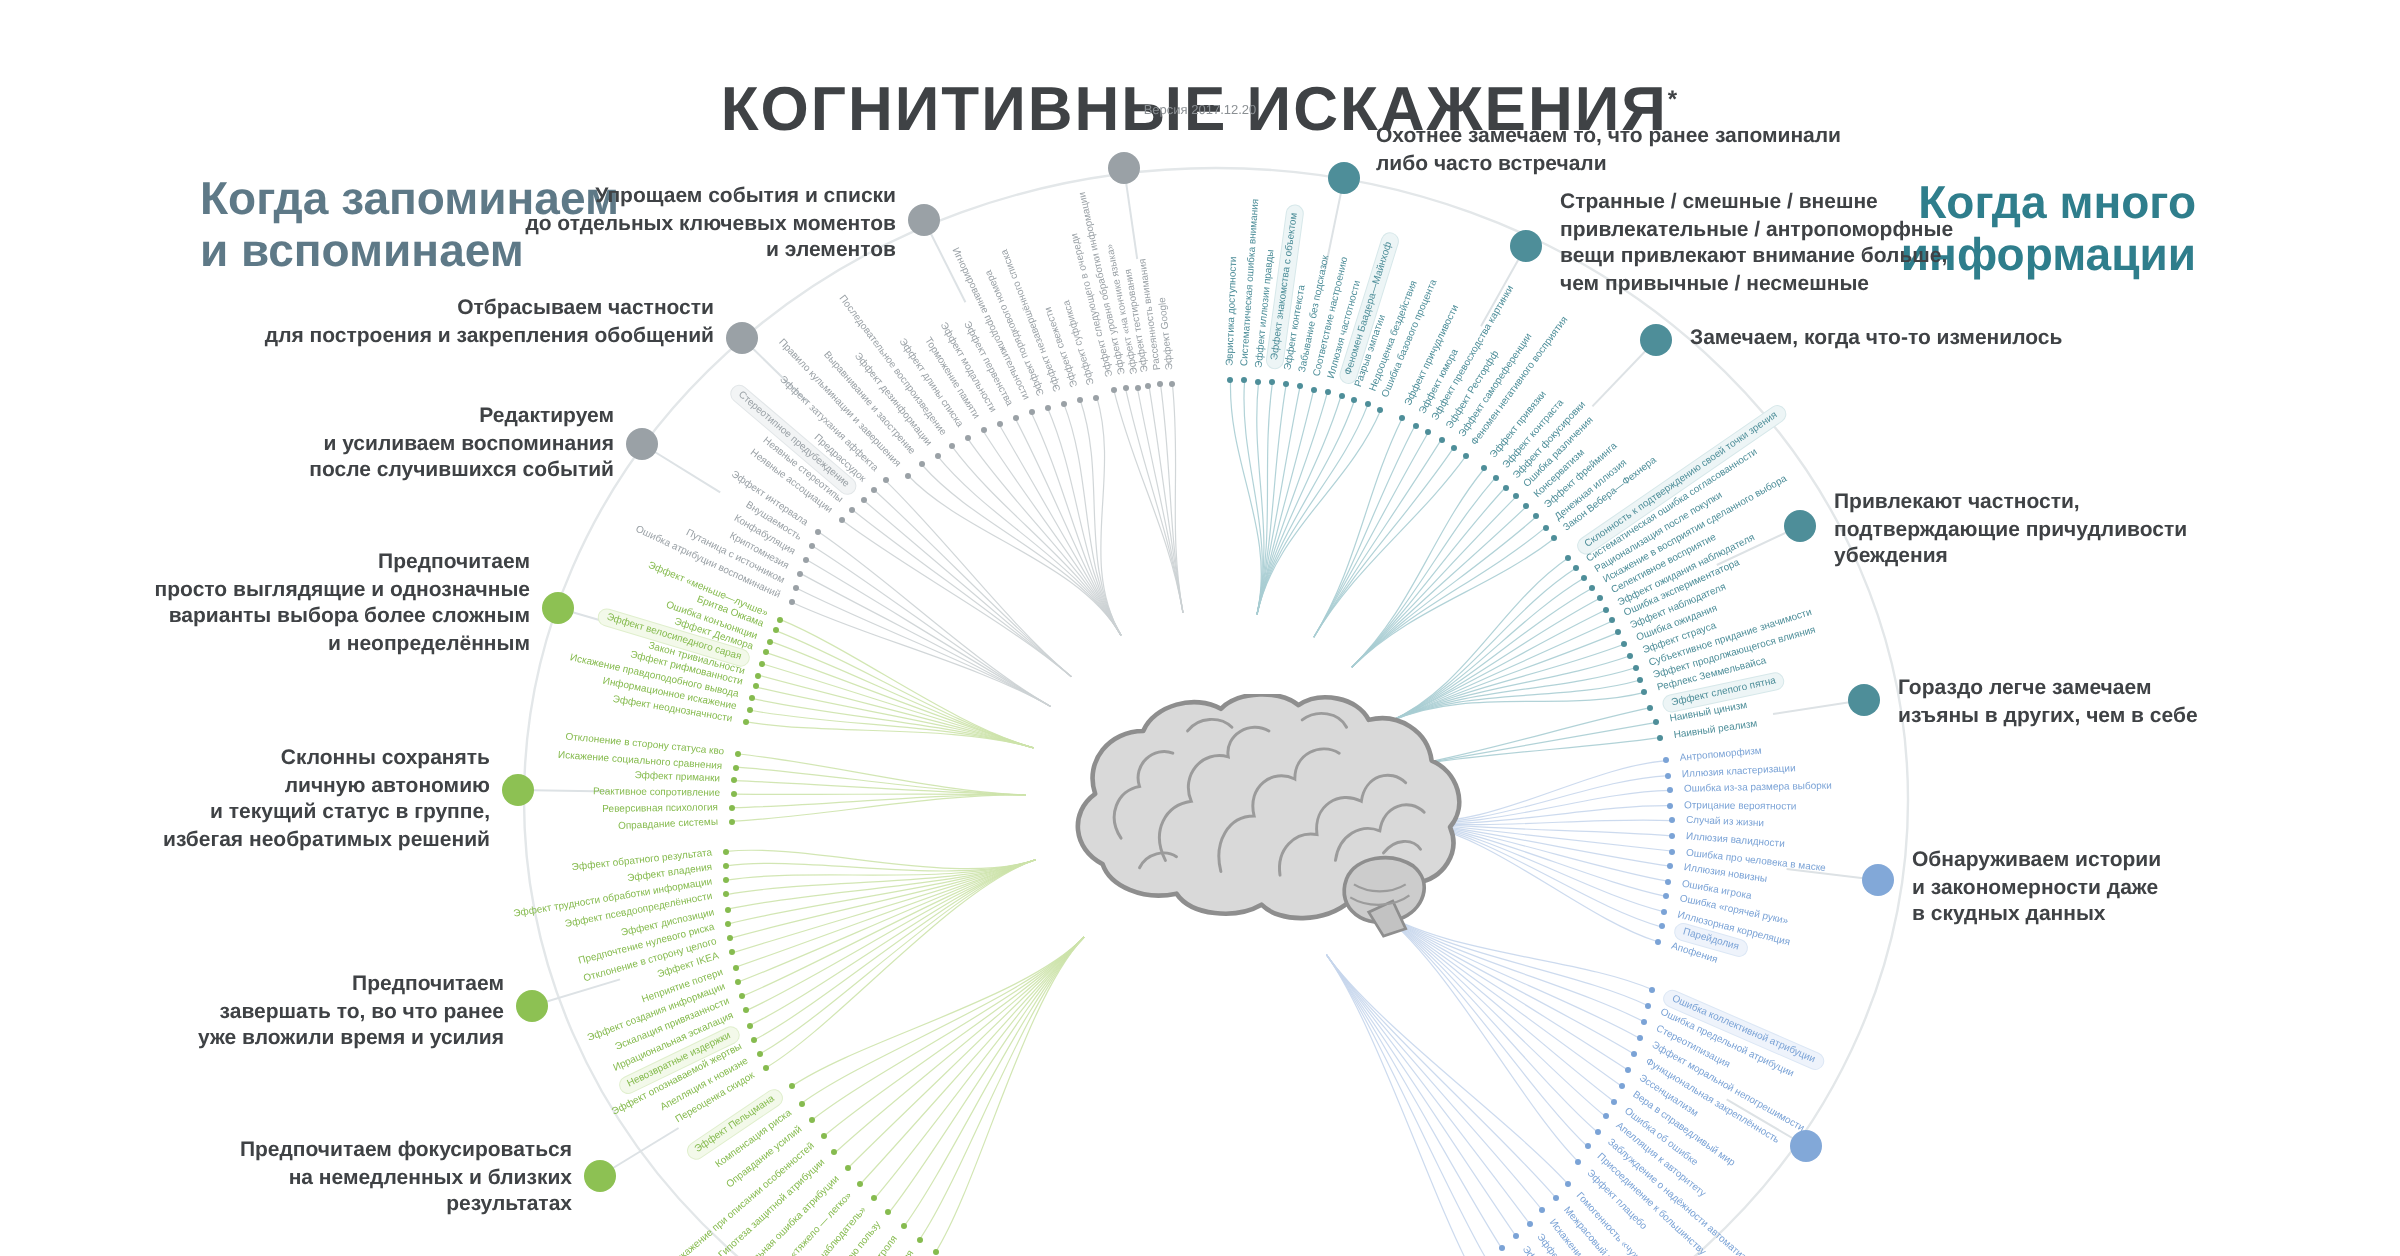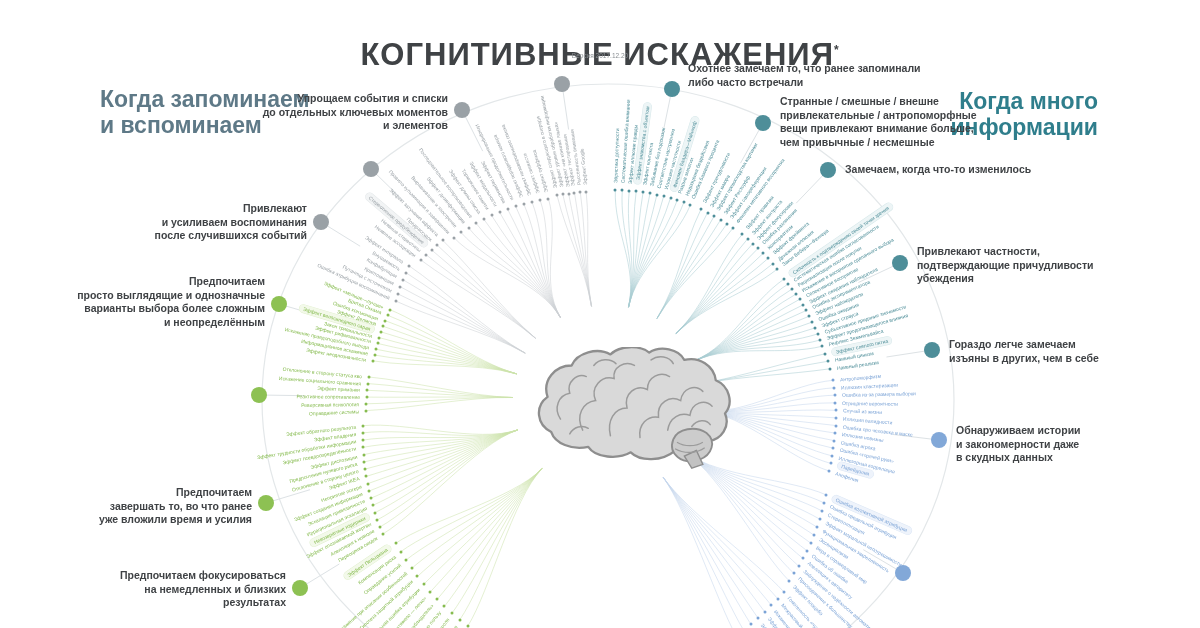--- a/index.html
+++ b/index.html
@@ -244,27 +244,33 @@
     <div class="version">Версия 2017.12.20</div>
 
     <div class="hdr hdr-right">Когда много
 информации</div>
     <div class="hdr hdr-left">Когда запоминаем
 и вспоминаем</div>
 
     <div class="ann r" style="right:752px;top:92px;">Упрощаем события и списки
 до отдельных ключевых моментов
 и элементов</div>
-    <div class="ann r" style="right:893px;top:202px;">Привлекают
+    <div class="ann r" style="right:843px;top:148px;">Отбрасываем частности
+для построения и закрепления обобщений</div>
+    <div class="ann r" style="right:893px;top:202px;">Редактируем
 и усиливаем воспоминания
 после случившихся событий</div>
     <div class="ann r" style="right:935px;top:275px;">Предпочитаем
 просто выглядящие и однозначные
 варианты выбора более сложным
 и неопределённым</div>
+    <div class="ann r" style="right:955px;top:373px;">Склонны сохранять
+личную автономию
+и текущий статус в группе,
+избегая необратимых решений</div>
     <div class="ann r" style="right:948px;top:486px;">Предпочитаем
 завершать то, во что ранее
 уже вложили время и усилия</div>
     <div class="ann r" style="right:914px;top:569px;">Предпочитаем фокусироваться
 на немедленных и близких
 результатах</div>
     <div class="ann l" style="left:688px;top:62px;">Охотнее замечаем то, что ранее запоминали
 либо часто встречали</div>
     <div class="ann l" style="left:780px;top:95px;">Странные / смешные / внешне
 привлекательные / антропоморфные

